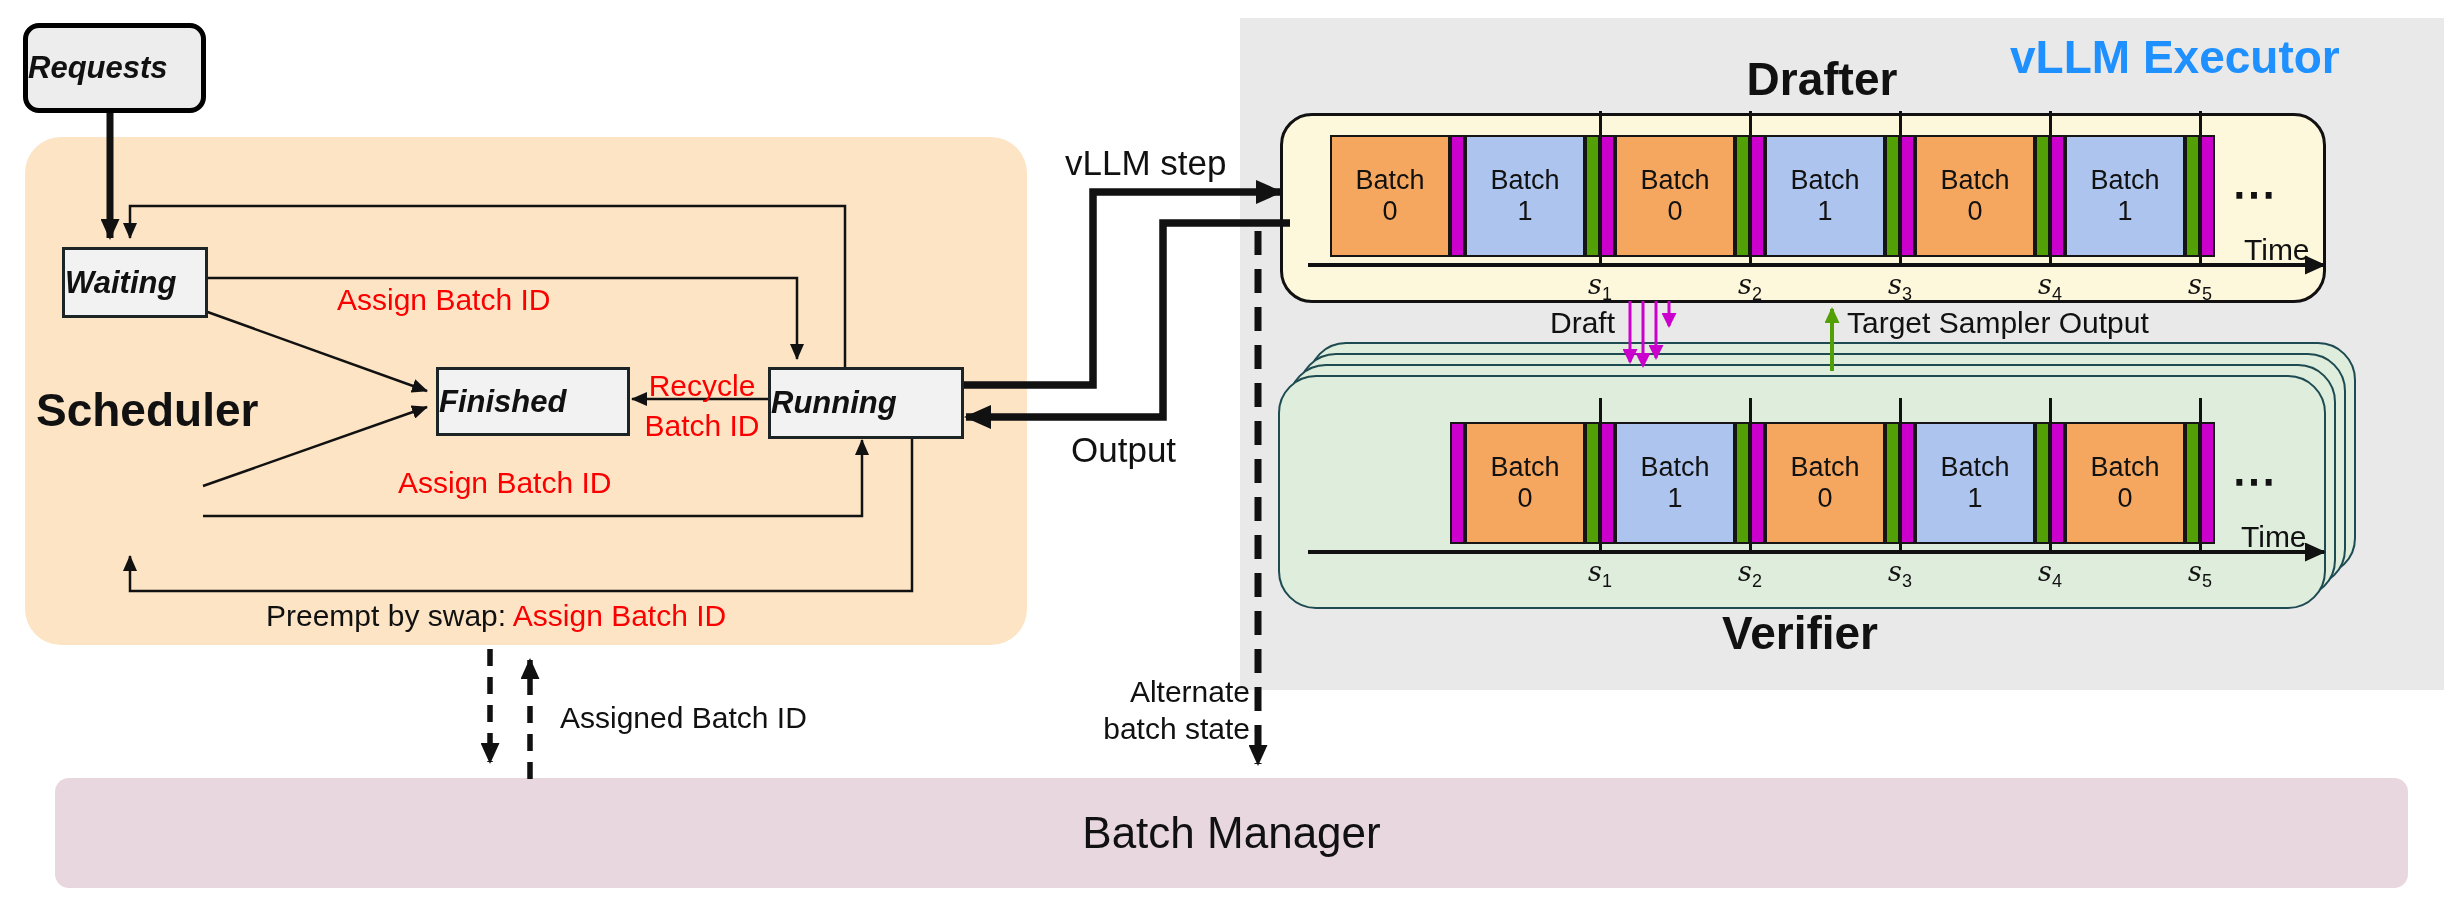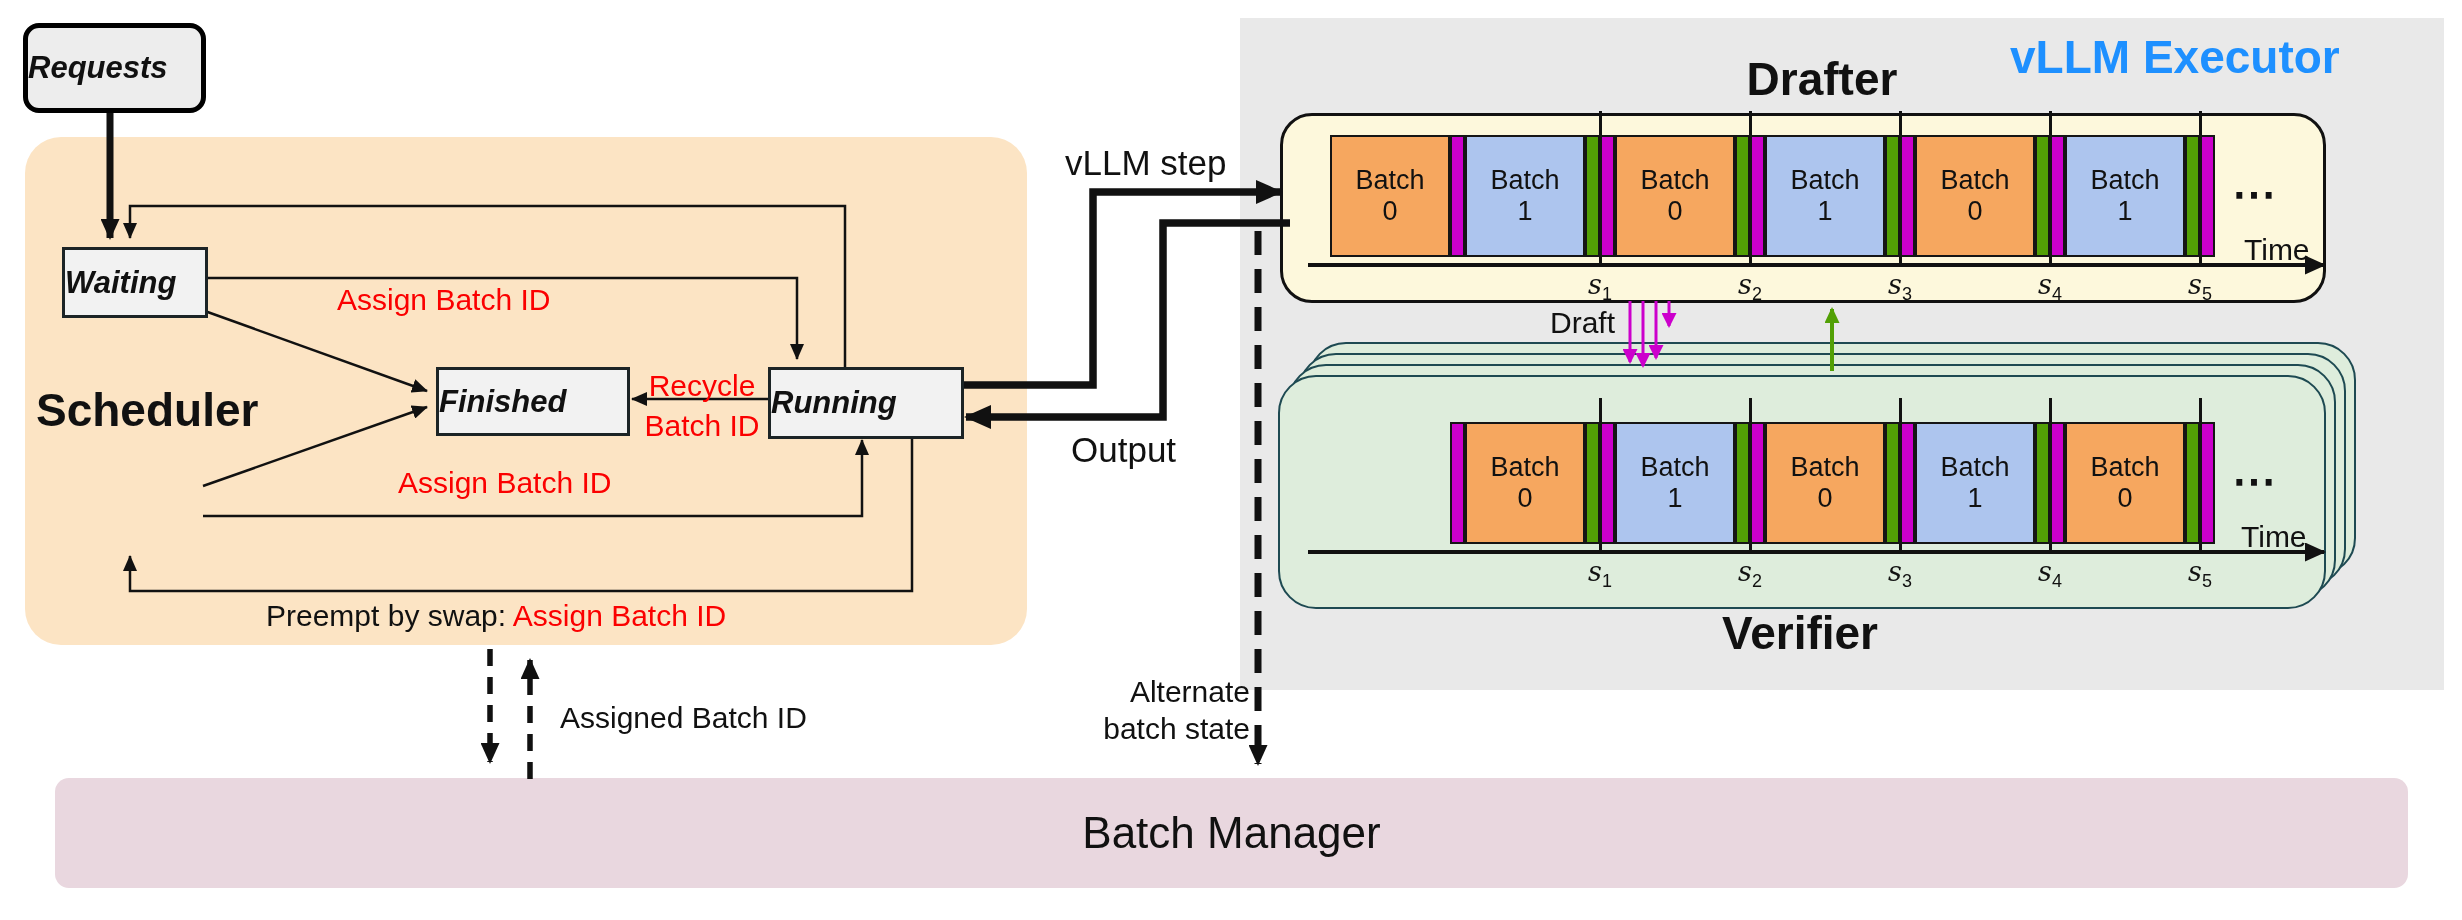--- a/index.html
+++ b/index.html
@@ -263,20 +263,21 @@
     <div>Recycle</div>
     <div>Batch ID</div>
   </div>
   <div class="lbl red" id="lbl-assign-bottom">Assign Batch ID</div>
   <div class="lbl" id="lbl-preempt-swap">
     <span>Preempt by swap: </span><span class="red">Assign Batch ID</span>
   </div>
   <div class="lbl" id="lbl-vllm-step">vLLM step</div>
   <div class="lbl" id="lbl-output">Output</div>
   <div class="lbl" id="lbl-draft">Draft</div>
+  <div class="lbl" id="lbl-target">Target Sampler Output</div>
 
   <div class="time-lbl" style="left:2244px;top:233px;">Time</div>
   <div class="time-lbl" style="left:2241px;top:520px;">Time</div>
   <div class="dots" style="left:2232px;top:168px;">⋯</div>
   <div class="dots" style="left:2232px;top:455px;">⋯</div>
 
   <div class="lbl" id="lbl-alternate">
     <div>Alternate</div>
     <div>batch state</div>
   </div>

